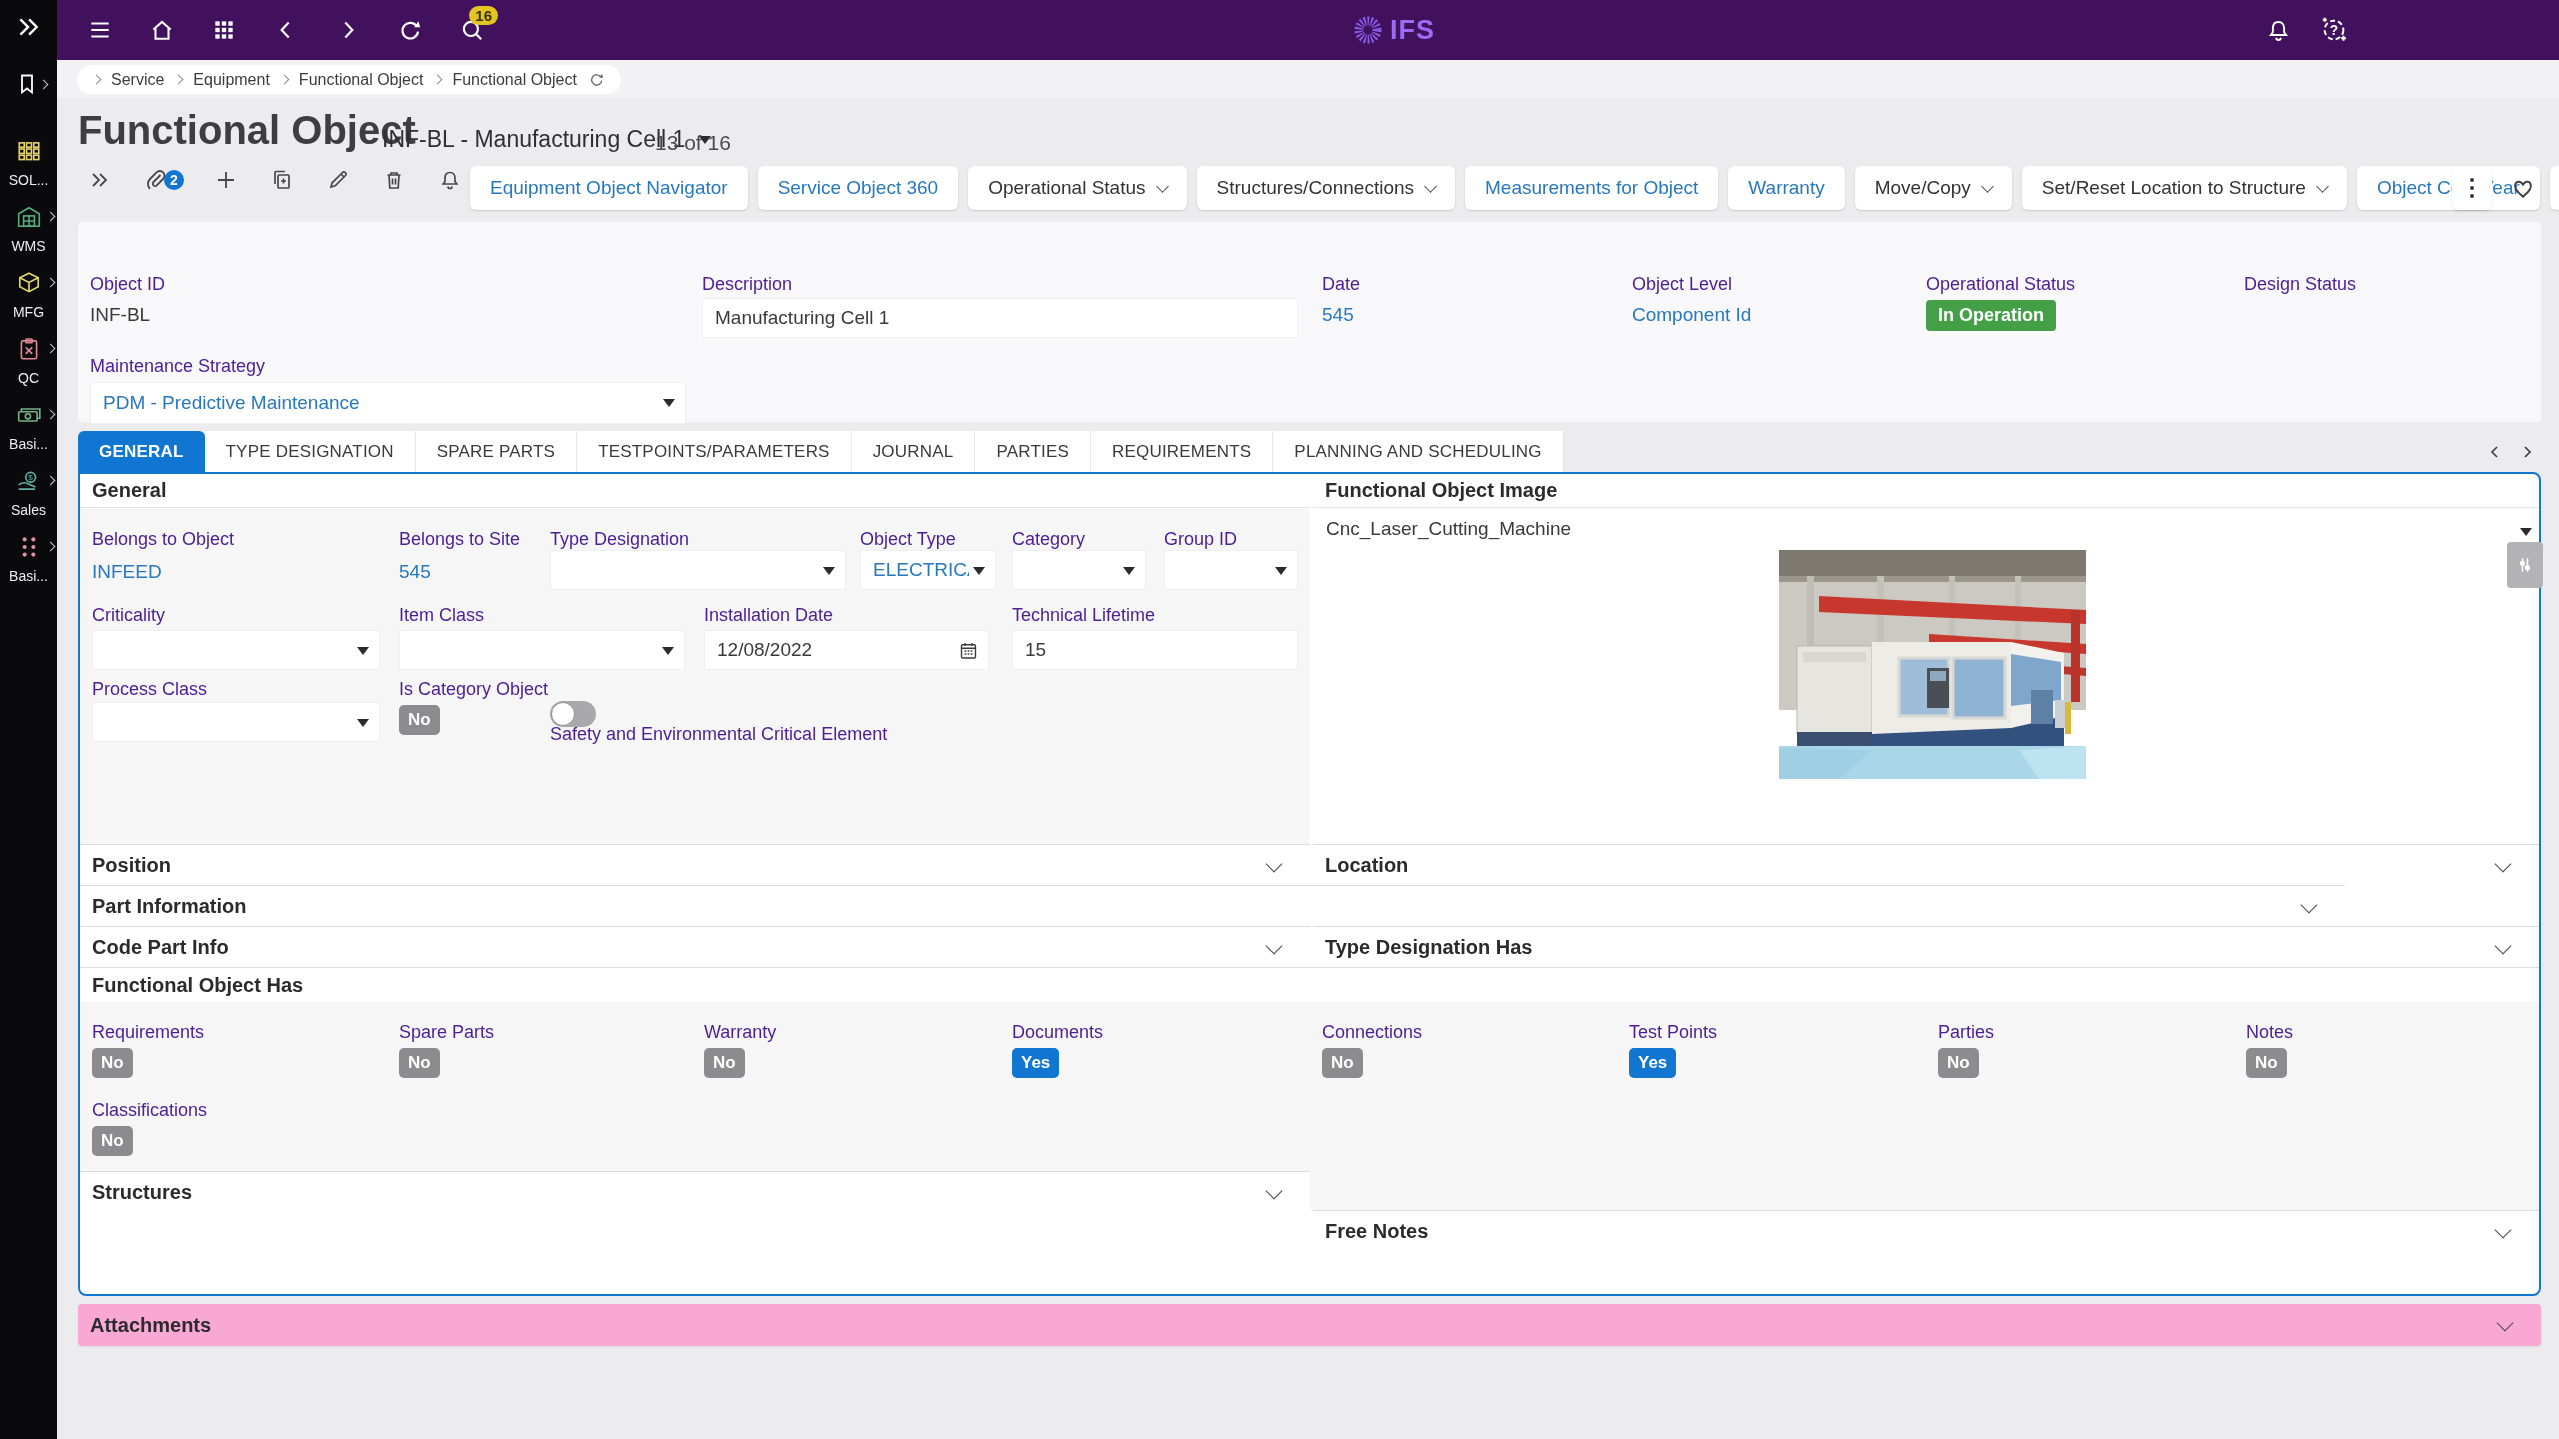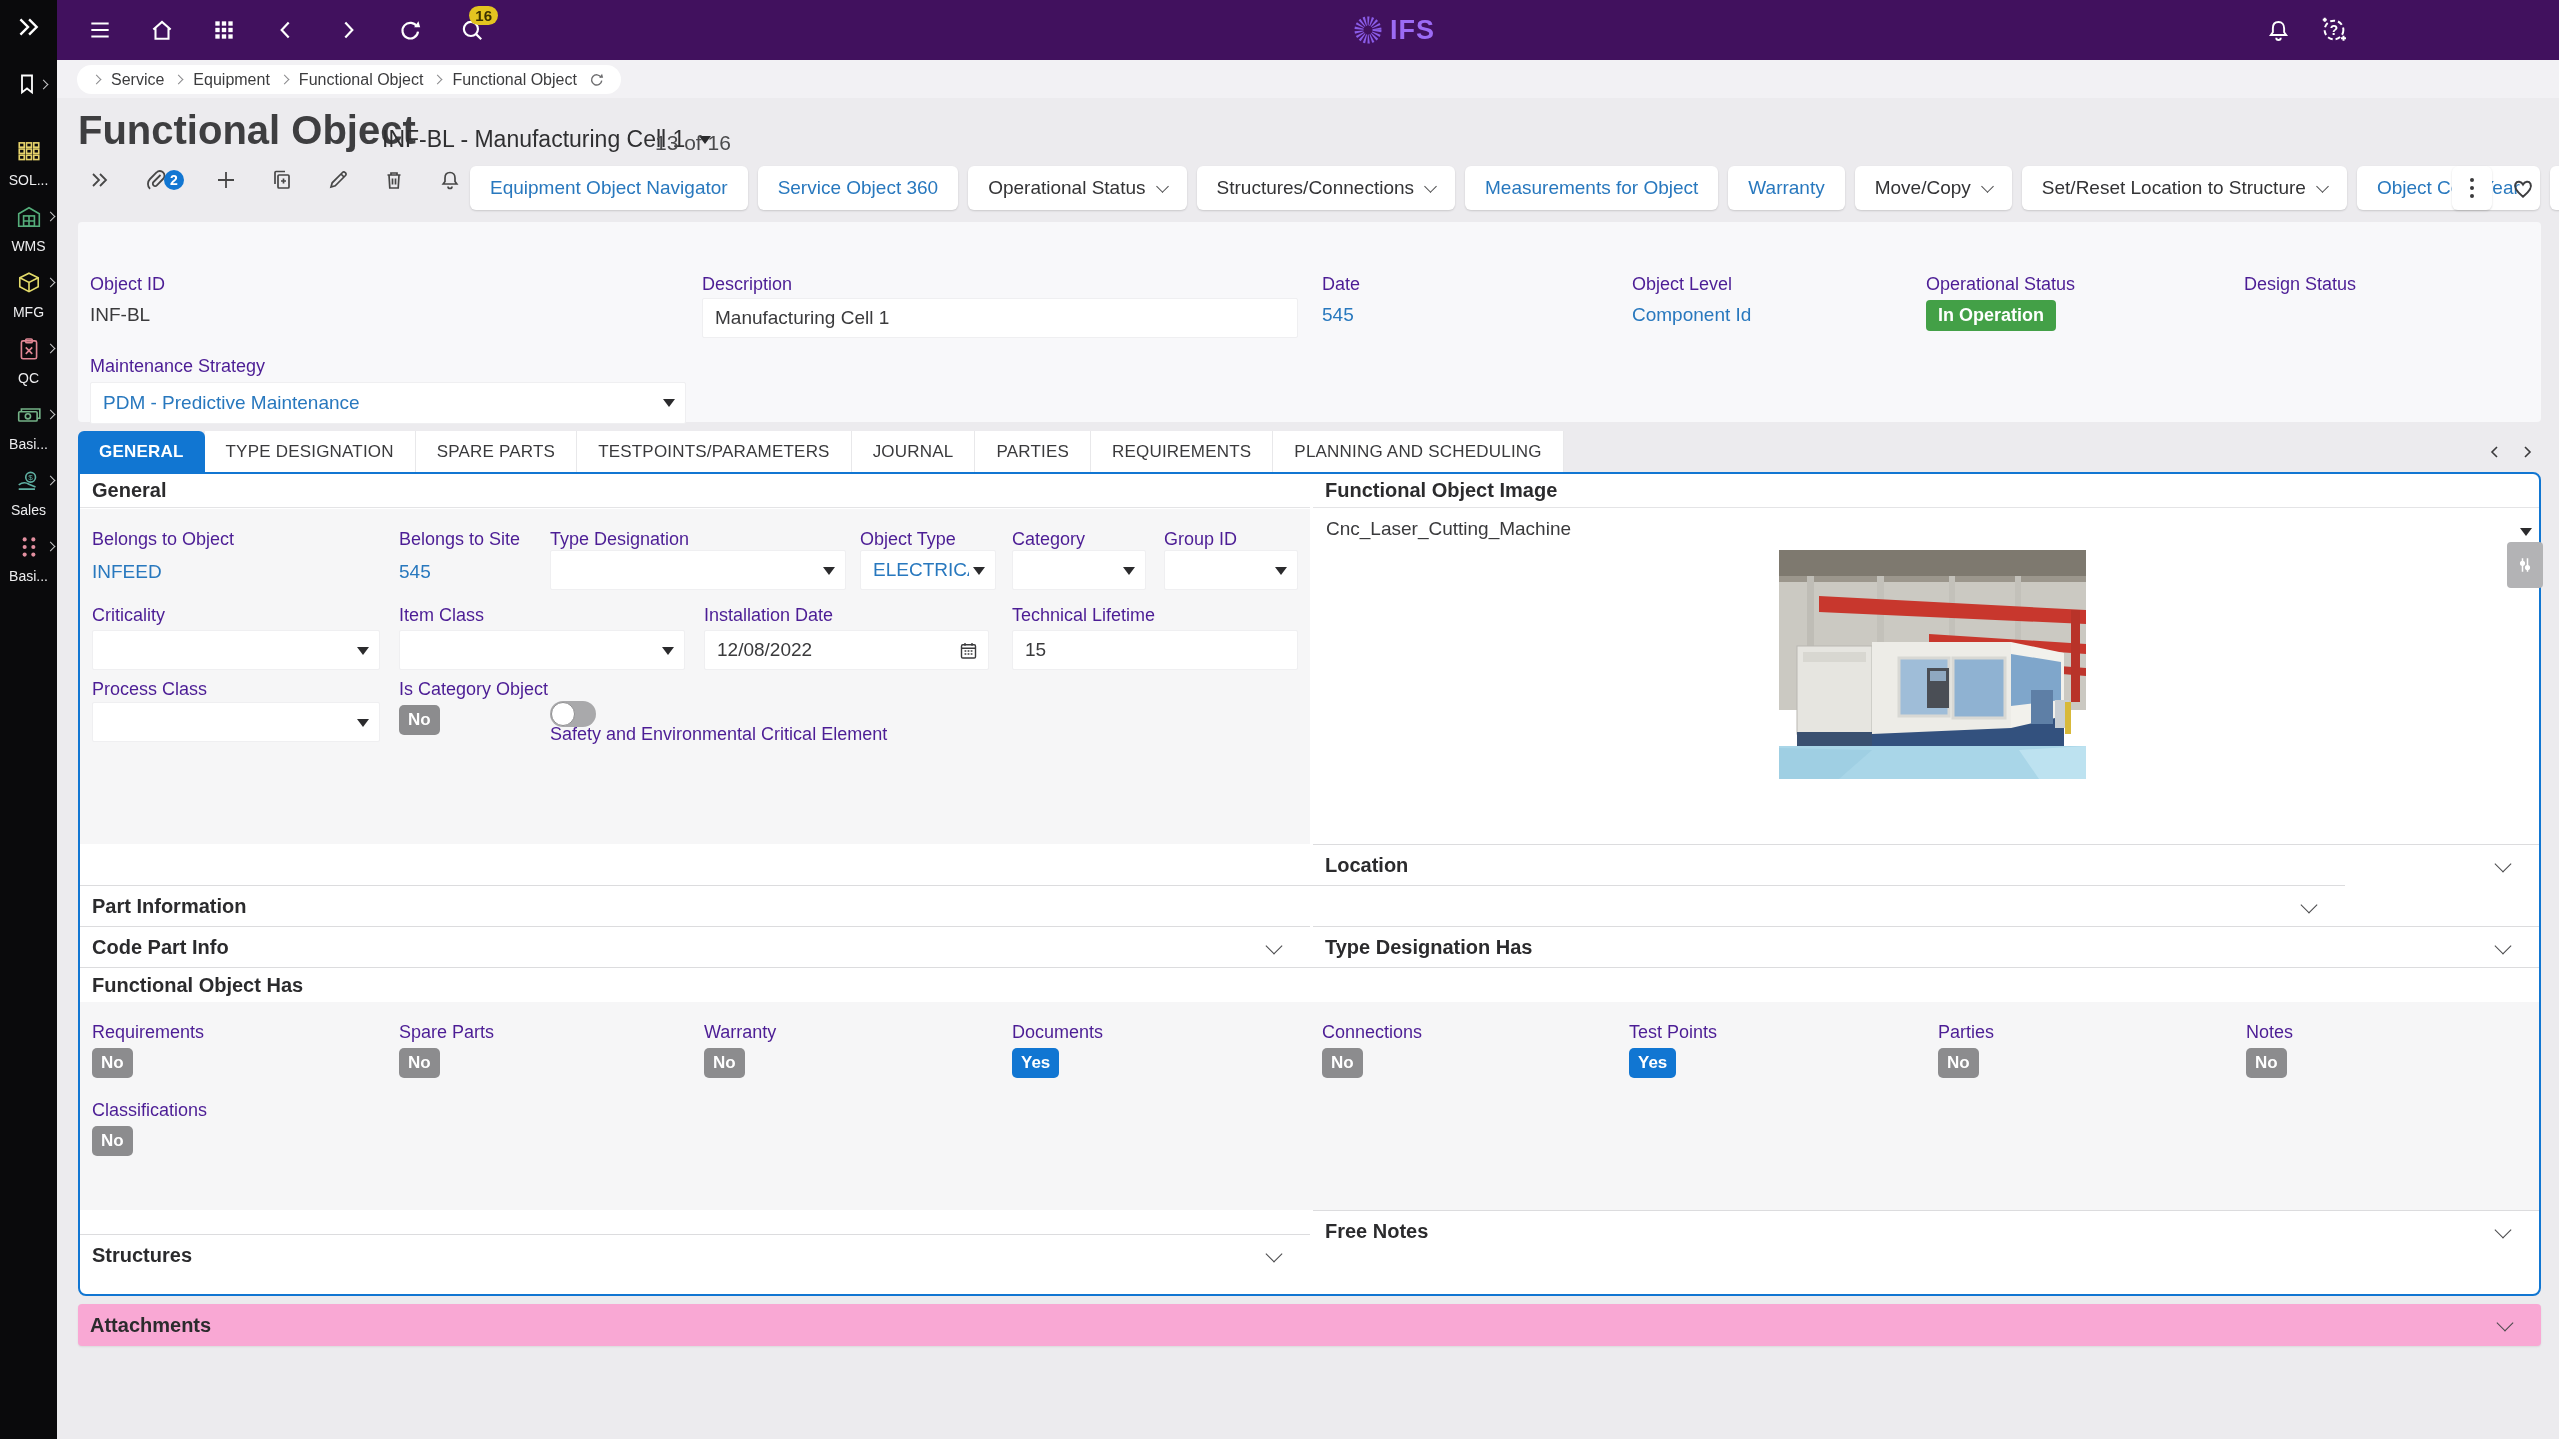--- a/index.html
+++ b/index.html
@@ -514,20 +514,24 @@
       <polygon points="93,184 232,178 285,166 285,196 93,206" fill="#33517E"></polygon>
       <rect x="18" y="182" width="75" height="18" fill="#3A5070"></rect>
       <rect y="196" width="307" height="33" fill="#A9D6E8"></rect>
       <polygon points="0,198 93,200 60,229 0,229" fill="#9FCFE3"></polygon>
       <polygon points="240,200 307,196 307,229 260,229" fill="#BDE2F0"></polygon>
       <rect x="252" y="140" width="22" height="34" fill="#5E7FA6"></rect>
       <rect x="276" y="150" width="14" height="28" fill="#C9CFD4"></rect>
       <rect x="286" y="152" width="6" height="32" fill="#D8B93A"></rect>
     </svg>
 
+    <div class="secrow" style="left:0;top:370px;width:1230px;">
+        <span>Position</span>
+        <span class="chev"></span>
+      </div>
     <div class="secrow" style="left:1233px;top:370px;width:1226px;">
         <span>Location</span>
         <span class="chev"></span>
       </div>
     <div class="secrow" style="left:0;top:411px;width:2265px;">
         <span>Part Information</span>
         <span class="chev"></span>
       </div>
     <div class="secrow" style="left:0;top:452px;width:1230px;">
         <span>Code Part Info</span>
@@ -555,21 +559,21 @@
       <span class="lbl" style="left:1549px;top:20px;">Test Points</span>
       <span class="badgeabs nb yb" style="left:1549px;top:46px;">Yes</span>
       <span class="lbl" style="left:1858px;top:20px;">Parties</span>
       <span class="badgeabs nb" style="left:1858px;top:46px;">No</span>
       <span class="lbl" style="left:2166px;top:20px;">Notes</span>
       <span class="badgeabs nb" style="left:2166px;top:46px;">No</span>
       <span class="lbl" style="left:12px;top:98px;">Classifications</span>
       <span class="badgeabs nb" style="left:12px;top:124px;">No</span>
     </div>
 
-    <div class="secrow" style="left:0;top:760px;width:1230px;">
+    <div class="secrow" style="left:0;top:697px;width:1230px;">
         <span>Structures</span>
         <span class="chev"></span>
       </div>
     <div class="secrow" style="left:1233px;top:736px;width:1226px;">
         <span>Free Notes</span>
         <span class="chev"></span>
       </div>
   </div>
 
   <div class="attach">

